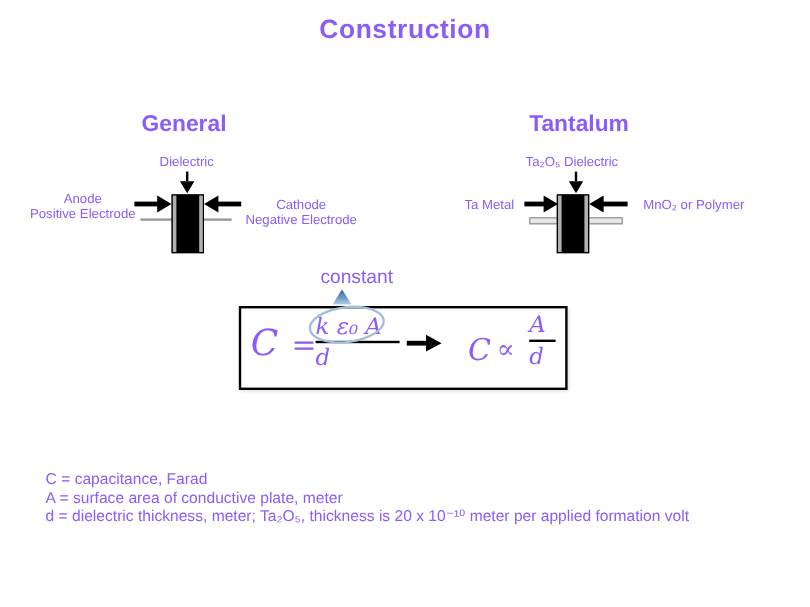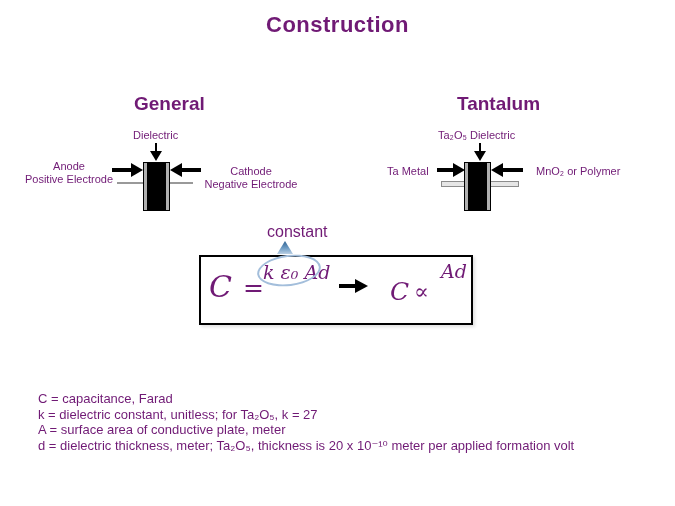--- a/index.html
+++ b/index.html
@@ -1,23 +1,23 @@
 <!DOCTYPE html>
 <html><head>
 <meta charset="utf-8">
 <style>
   html,body{margin:0;padding:0;background:#fff;}
   .slide{
     position:relative;width:675px;height:506px;background:#ffffff;overflow:hidden;
-    font-family:"Liberation Sans","DejaVu Sans",sans-serif;color:#701a75;
+    font-family:"Liberation Sans","DejaVu Sans",sans-serif;color:#8b5cf6;
   }
   .abs{position:absolute;}
 
   .title{left:0;right:0;top:12px;text-align:center;font-size:22px;font-weight:bold;letter-spacing:.5px;}
-  .section-heading{font-size:19px;font-weight:bold;margin-left:16px;}
+  .section-heading{font-size:19px;font-weight:bold;}
 
   .small-label{font-size:11px;line-height:12.5px;white-space:nowrap;}
   .center{text-align:center;}
 
   
   .cap-rect{width:25px;height:47px;background:#000;border:1px solid #000;z-index:3;}
   .cap-strip{position:absolute;top:0;bottom:0;width:3px;background:#b0b0b0;}
   .strip-left{left:0;}
   .strip-right{right:0;}
 
@@ -34,21 +34,21 @@
   
   .v-arrow-stem{width:2px;height:8px;background:#000;}
   .head-down{width:0;height:0;border-left:6px solid transparent;border-right:6px solid transparent;border-top:10px solid #000;}
 
   
   .callout-triangle{width:16px;height:13px;background:linear-gradient(180deg,#2f6292 0%,#6f9cc4 55%,#b9cfe4 100%);
     -webkit-clip-path:polygon(50% 0,100% 100%,0 100%);clip-path:polygon(50% 0,100% 100%,0 100%);}
   .formula-box{left:199px;top:255px;width:270px;height:66px;border:2px solid #000;background:#fff;box-shadow:2px 2px 3px rgba(0,0,0,.12);}
   .highlight-ellipse{left:257px;top:255px;width:60px;height:27px;border:2px solid #a3bedb;border-radius:50%;transform:rotate(-7deg);z-index:5;}
   .math{font-family:"DejaVu Serif","Liberation Serif",serif;font-style:italic;}
-  .frac{display:flex;flex-direction:row;align-items:flex-end;}
+  .frac{display:flex;flex-direction:column;align-items:flex-start;}
   .frac-bar{height:2px;background:#000;align-self:stretch;margin:1px 0;}
   .formula-box .inner{position:absolute;left:0;top:0;right:0;bottom:0;}
 
   .legend{left:38px;top:391px;font-size:13px;line-height:15.6px;}
   .legend-line{white-space:nowrap;}
 </style>
 </head>
 <body>
 
 <div class="slide">
@@ -127,18 +127,17 @@
         <span style="font-size:19px;">A</span>
         <span class="frac-bar"></span>
         <span style="font-size:19px;">d</span>
       </div>
     </div>
   </div>
   <div class="abs highlight-ellipse"></div>
 
   <div class="abs legend">
     <div class="legend-line">C = capacitance, Farad</div>
-    <div class="legend-line">k = dielectric constant, unitless; for Ta₂O₅, k = 27</div>
     <div class="legend-line">A = surface area of conductive plate, meter</div>
     <div class="legend-line">d = dielectric thickness, meter; Ta₂O₅, thickness is 20 x 10⁻¹⁰ meter per applied formation volt</div>
   </div>
 
 </div>
 
 </body></html>

